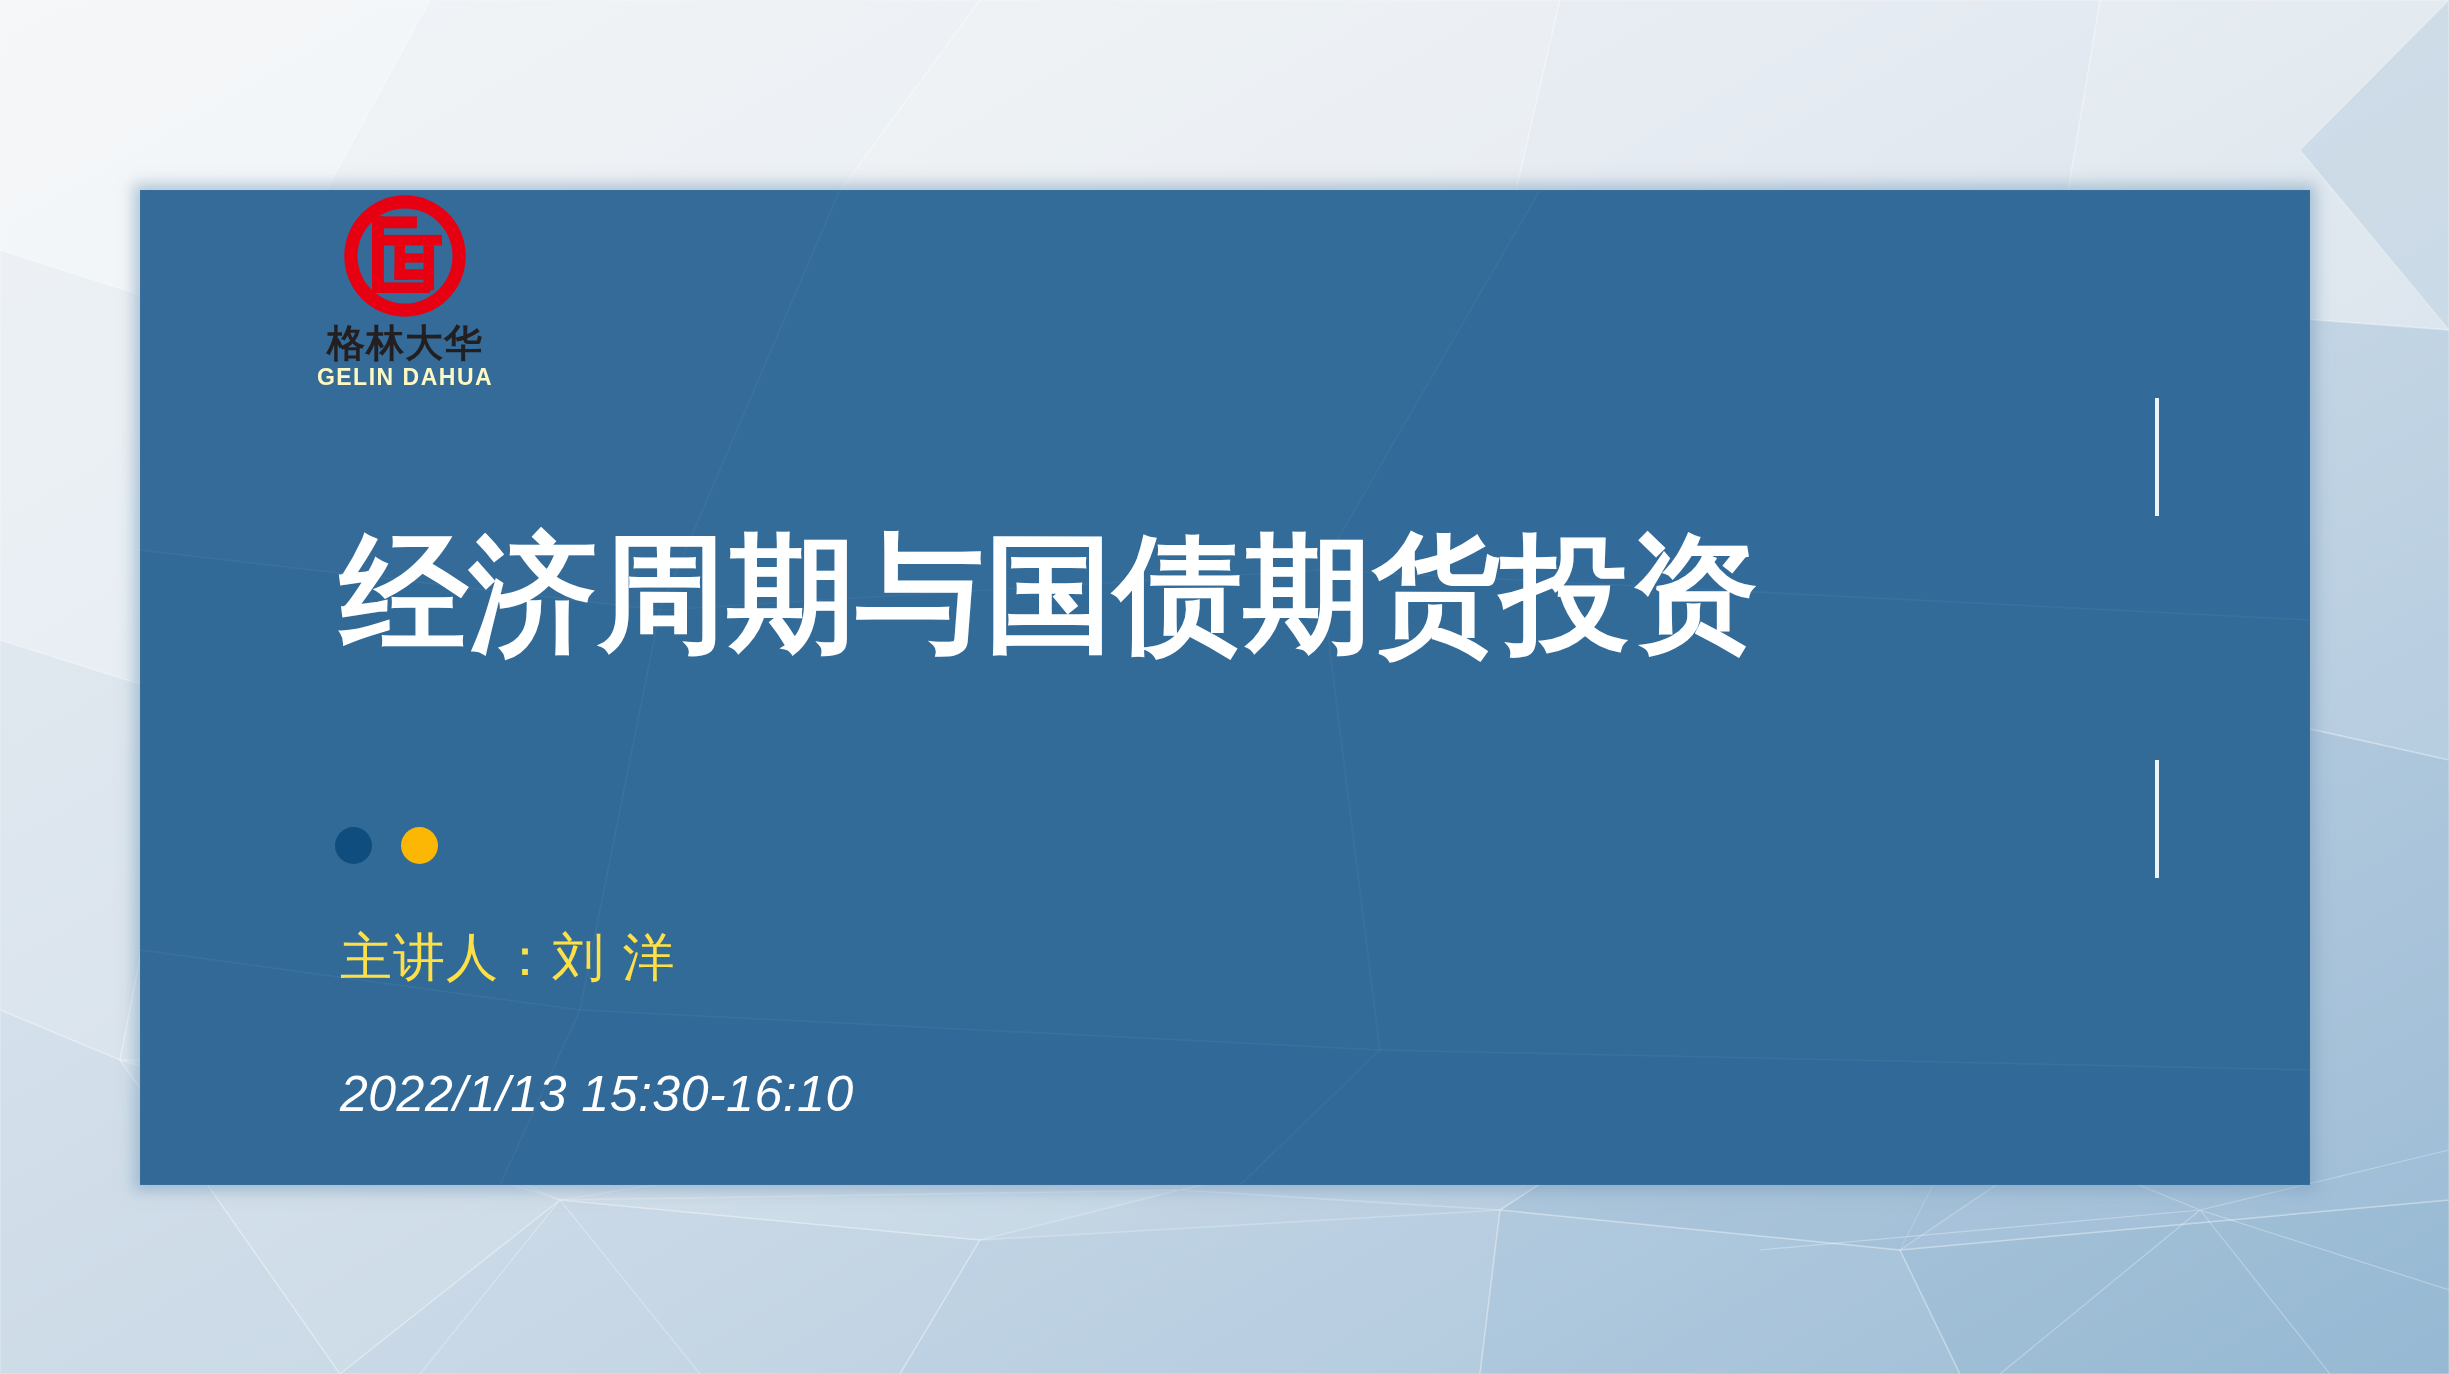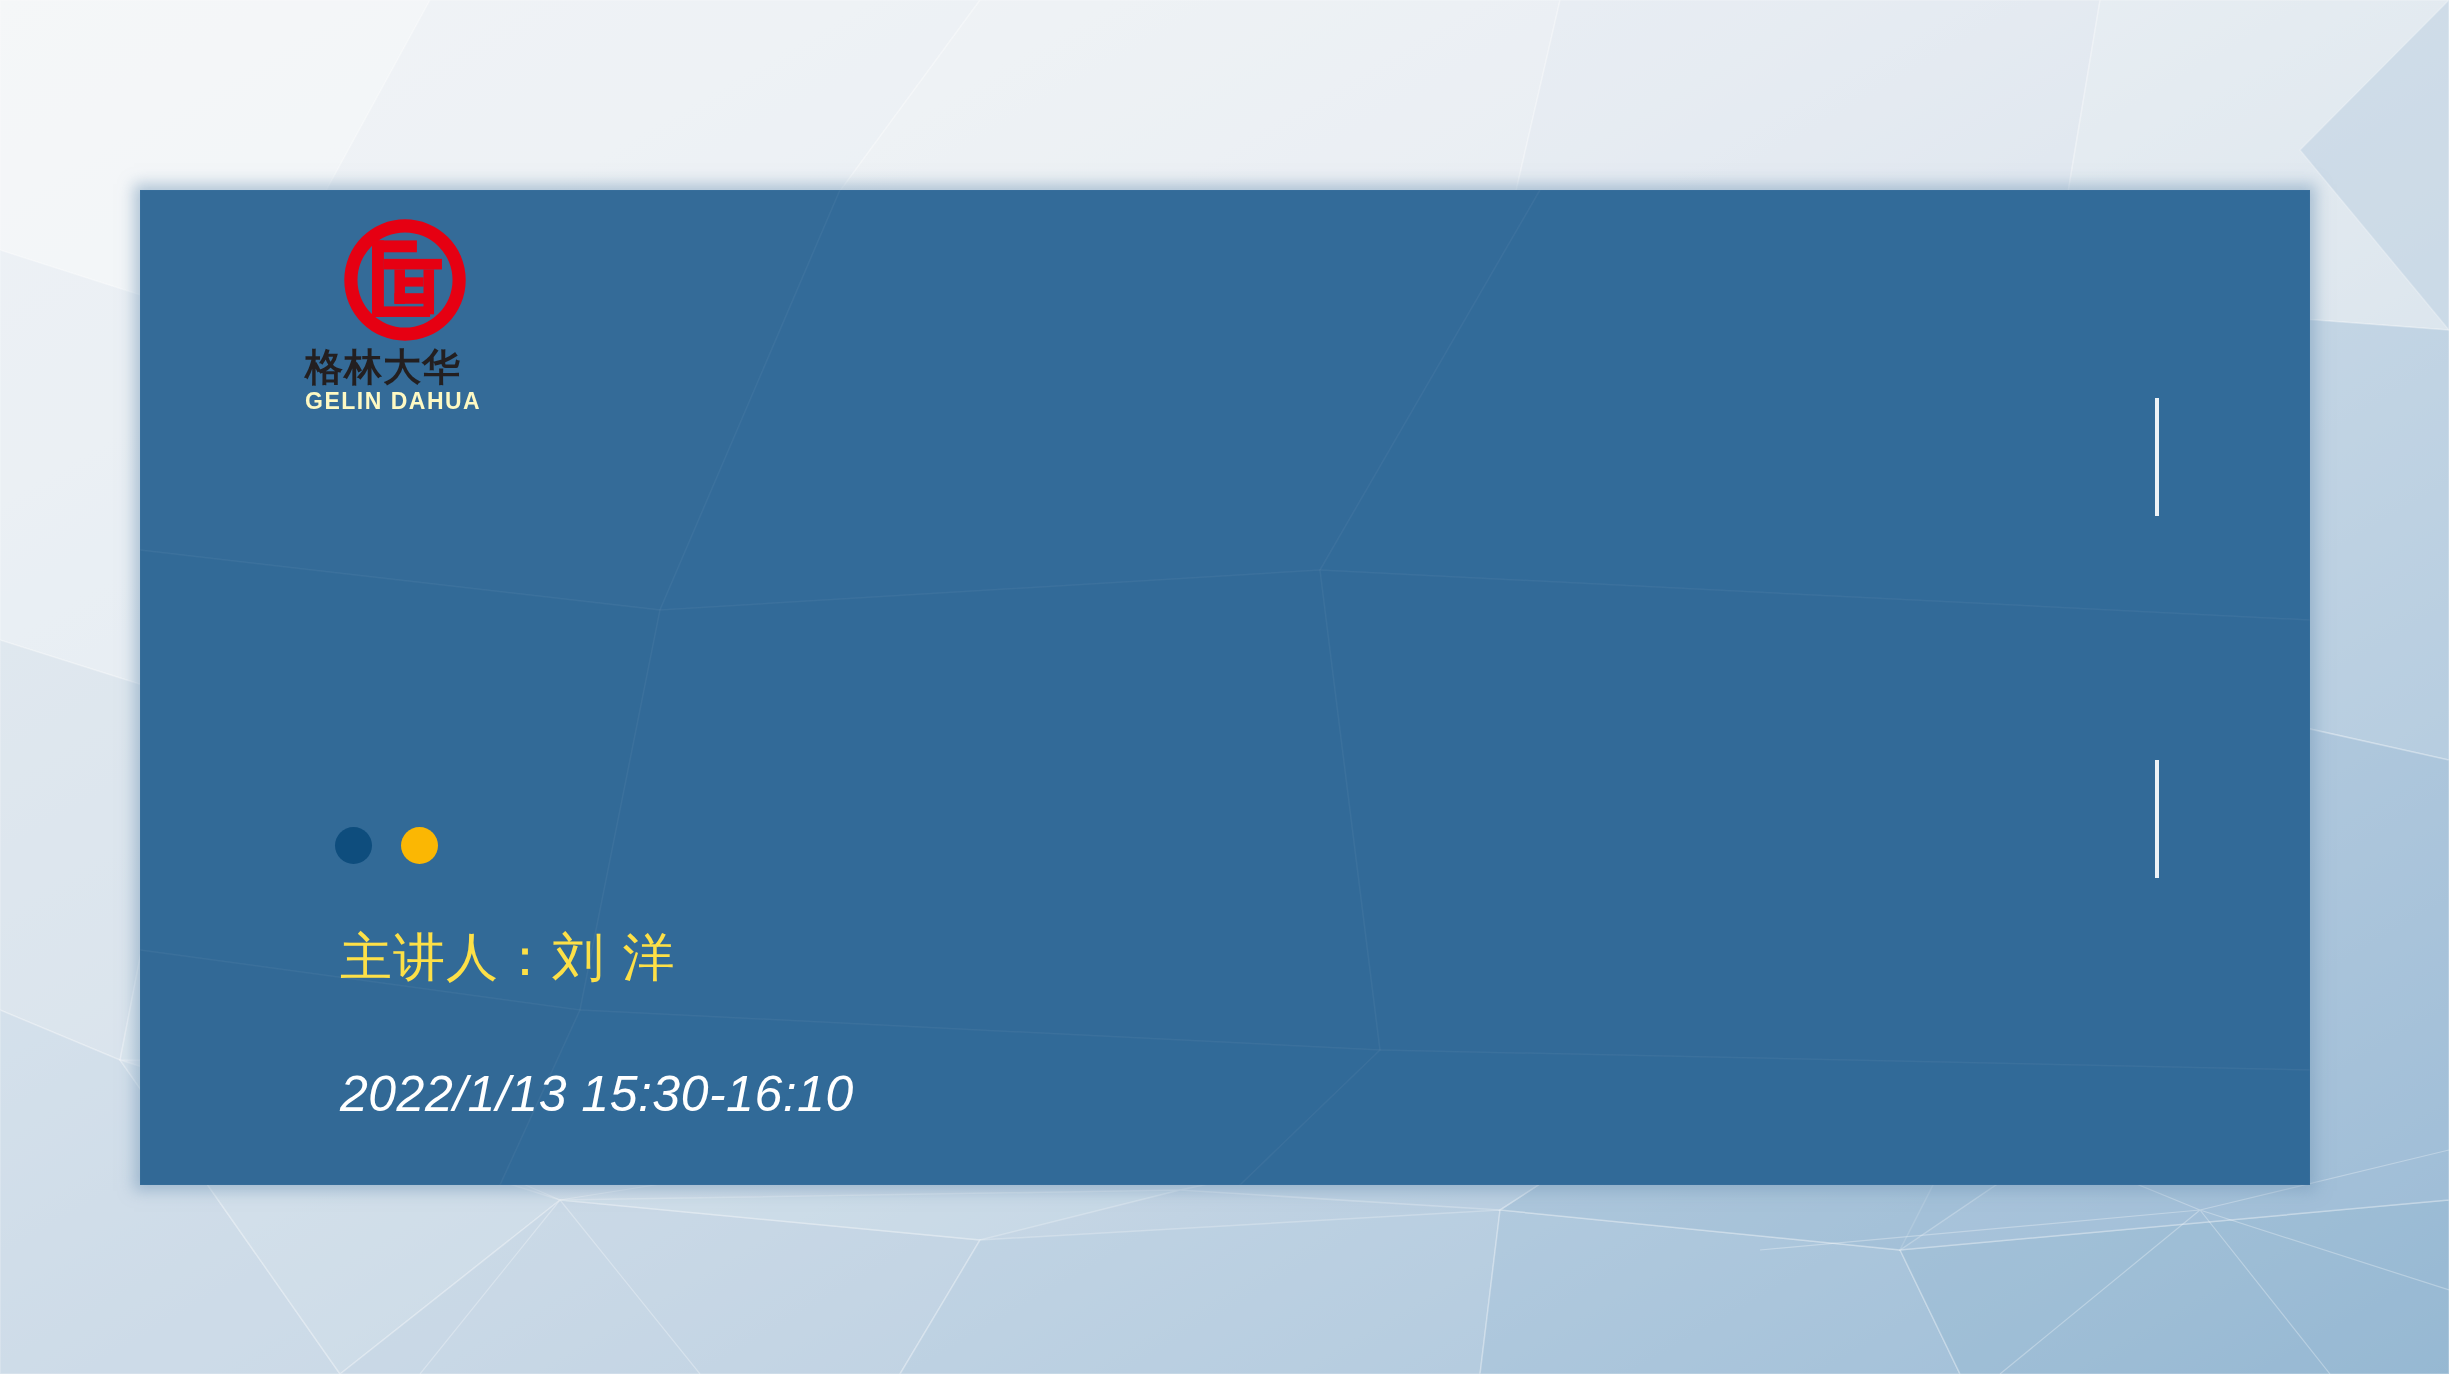--- a/index.html
+++ b/index.html
@@ -45,23 +45,23 @@
     inset: 0;
     width: 100%;
     height: 100%;
     opacity: 0.5;
   }
 
   
   #logo-block {
     position: absolute;
     left: 165px;
-    top: 24px;
+    top: 0;
     width: 200px;
-    text-align: left;
+    text-align: center;
     line-height: 1;
   }
   #logo-mark {
     width: 132px;
     height: 132px;
     margin: 0 auto;
     display: block;
   }
   #logo-cn {
     margin-top: 2px;
@@ -210,20 +210,21 @@
           <rect x="42" y="60" width="30" height="8"></rect>
           <rect x="64" y="42" width="8" height="34"></rect>
           <rect x="25" y="70" width="44" height="8"></rect>
           <rect x="50" y="48" width="14" height="7"></rect>
         </g>
       </svg>
       <div id="logo-cn">格林大华</div>
       <div id="logo-en">GELIN DAHUA</div>
     </div>
 
+    <div id="title">经济周期与国债期货投资</div>
 
     <div id="dots">
       <span class="dot navy"></span>
       <span class="dot yellow"></span>
     </div>
 
     <div id="presenter">主讲人：刘 洋</div>
     <div id="datetime">2022/1/13  15:30-16:10</div>
 
     <div class="accent-rule" id="accent-rule-top"></div>

